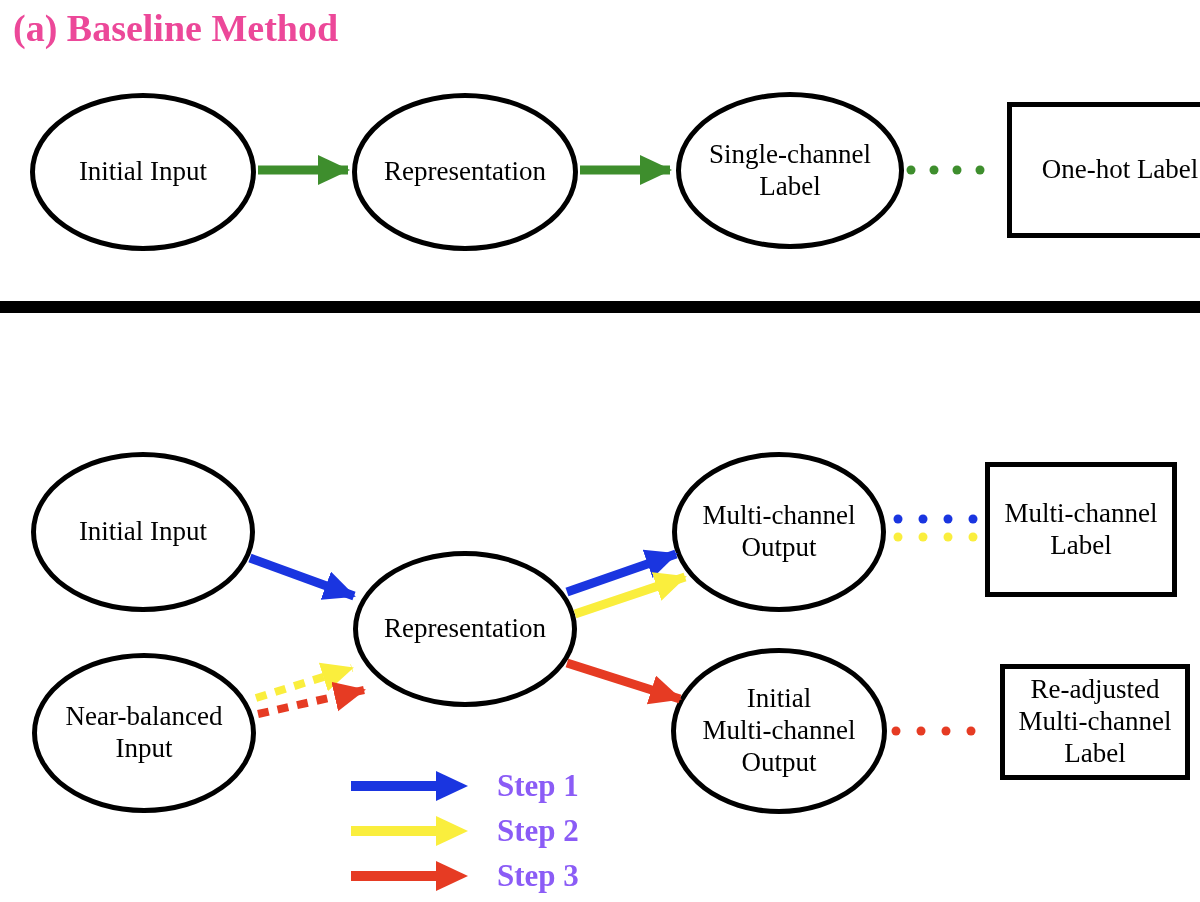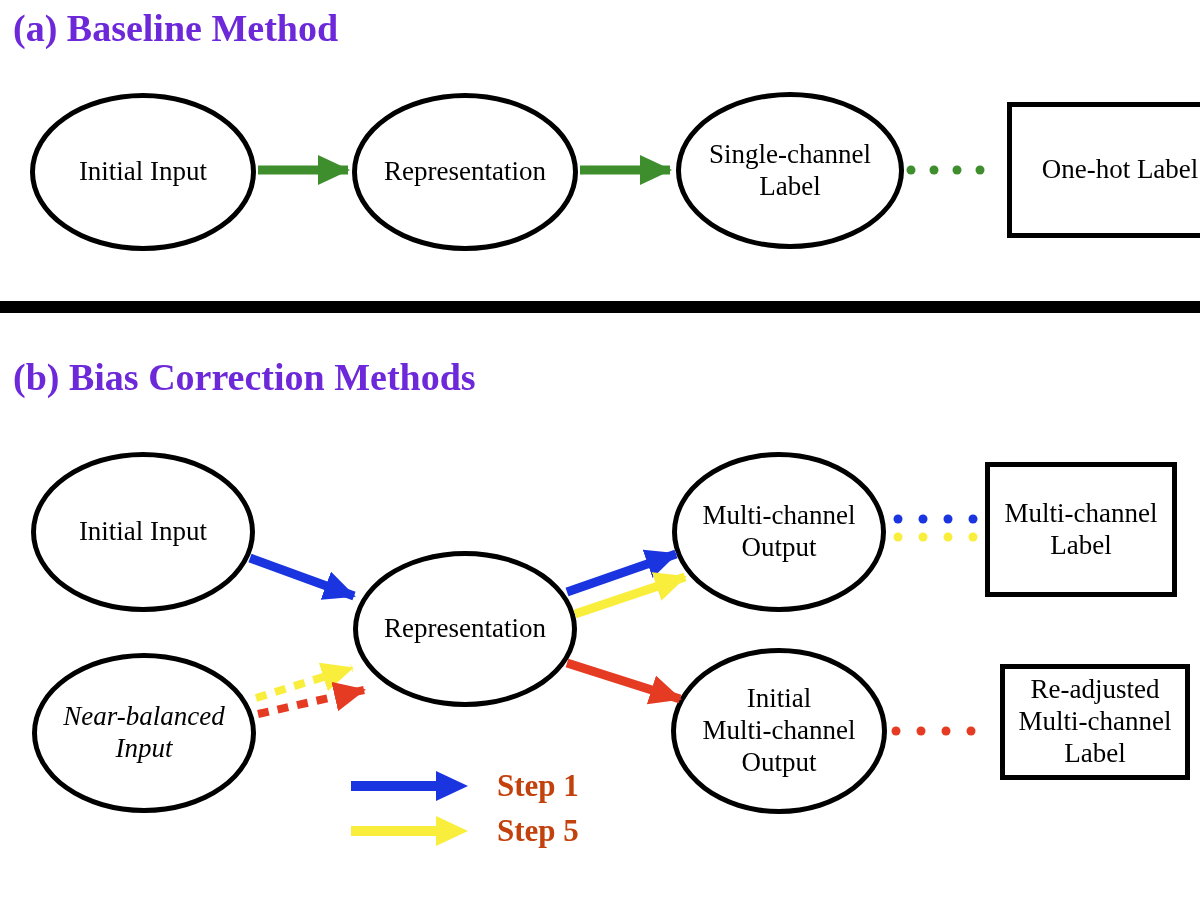--- a/index.html
+++ b/index.html
@@ -7,21 +7,21 @@
     position:relative;
     width:1200px;height:902px;
     background:var(--c-background,#fff);
     font-family:"Liberation Serif", serif;
     overflow:hidden;
   }
   .section-title{
     position:absolute;
     font-size:38px;
     font-weight:bold;
-    color:#6d28d9;
+    color:#ec4899;
     letter-spacing:0px;
     white-space:nowrap;
   }
   .node{
     position:absolute;
     display:flex;
     align-items:center;
     justify-content:center;
     text-align:center;
     font-size:27px;
@@ -51,21 +51,21 @@
     display:flex;
     align-items:center;
     height:36px;
     z-index:3;
   }
   .legend-row svg{display:block;}
   .legend-label{
     margin-left:29px;
     font-size:31px;
     font-weight:bold;
-    color:#c2410c;
+    color:#8b5cf6;
     white-space:nowrap;
   }
 </style>
 </head>
 <body>
 
 <div id="canvas">
 
   <div class="section-title" style="left:13px;top:6px;">(a) Baseline Method</div>
 
@@ -73,25 +73,24 @@
 
   <div class="node ellipse" style="left:352px;top:93px;width:226px;height:158px;">Representation</div>
 
   <div class="node ellipse" style="left:676px;top:92px;width:228px;height:157px;">Single-channel
 Label</div>
 
   <div class="node" style="left:987px;top:102px;width:226px;height:136px;margin-left:20px;">One-hot Label</div>
 
   <div class="divider"></div>
 
-  <div class="section-title" style="left:13px;top:355px;">(b) Bias Correction Methods</div>
 
   <div class="node ellipse" style="left:31px;top:452px;width:224px;height:160px;">Initial Input</div>
 
-  <div class="node ellipse" style="left:32px;top:653px;width:224px;height:160px;font-style:italic;">Near-balanced
+  <div class="node ellipse" style="left:32px;top:653px;width:224px;height:160px;">Near-balanced
 Input</div>
 
   <div class="node ellipse" style="left:353px;top:551px;width:224px;height:156px;">Representation</div>
 
   <div class="node ellipse" style="left:672px;top:452px;width:214px;height:160px;">Multi-channel
 Output</div>
 
   <div class="node ellipse" style="left:671px;top:648px;width:216px;height:166px;">Initial
 Multi-channel
 Output</div>
@@ -163,16 +162,23 @@
       <line x1="1" y1="18" x2="88" y2="18" stroke="currentColor" stroke-width="10"></line>
       <polygon points="86,3 118,18 86,33" fill="currentColor"></polygon>
     </svg>
     <span class="legend-label">Step 1</span>
   </div>
   <div class="legend-row" style="top:813px;color:var(--c-yellow);">
     <svg width="118" height="36" viewBox="0 0 118 36">
       <line x1="1" y1="18" x2="88" y2="18" stroke="currentColor" stroke-width="10"></line>
       <polygon points="86,3 118,18 86,33" fill="currentColor"></polygon>
     </svg>
-    <span class="legend-label">Step 5</span>
+    <span class="legend-label">Step 2</span>
+  </div>
+  <div class="legend-row" style="top:858px;color:var(--c-red);">
+    <svg width="118" height="36" viewBox="0 0 118 36">
+      <line x1="1" y1="18" x2="88" y2="18" stroke="currentColor" stroke-width="10"></line>
+      <polygon points="86,3 118,18 86,33" fill="currentColor"></polygon>
+    </svg>
+    <span class="legend-label">Step 3</span>
   </div>
 
 </div>
 
 </body></html>

